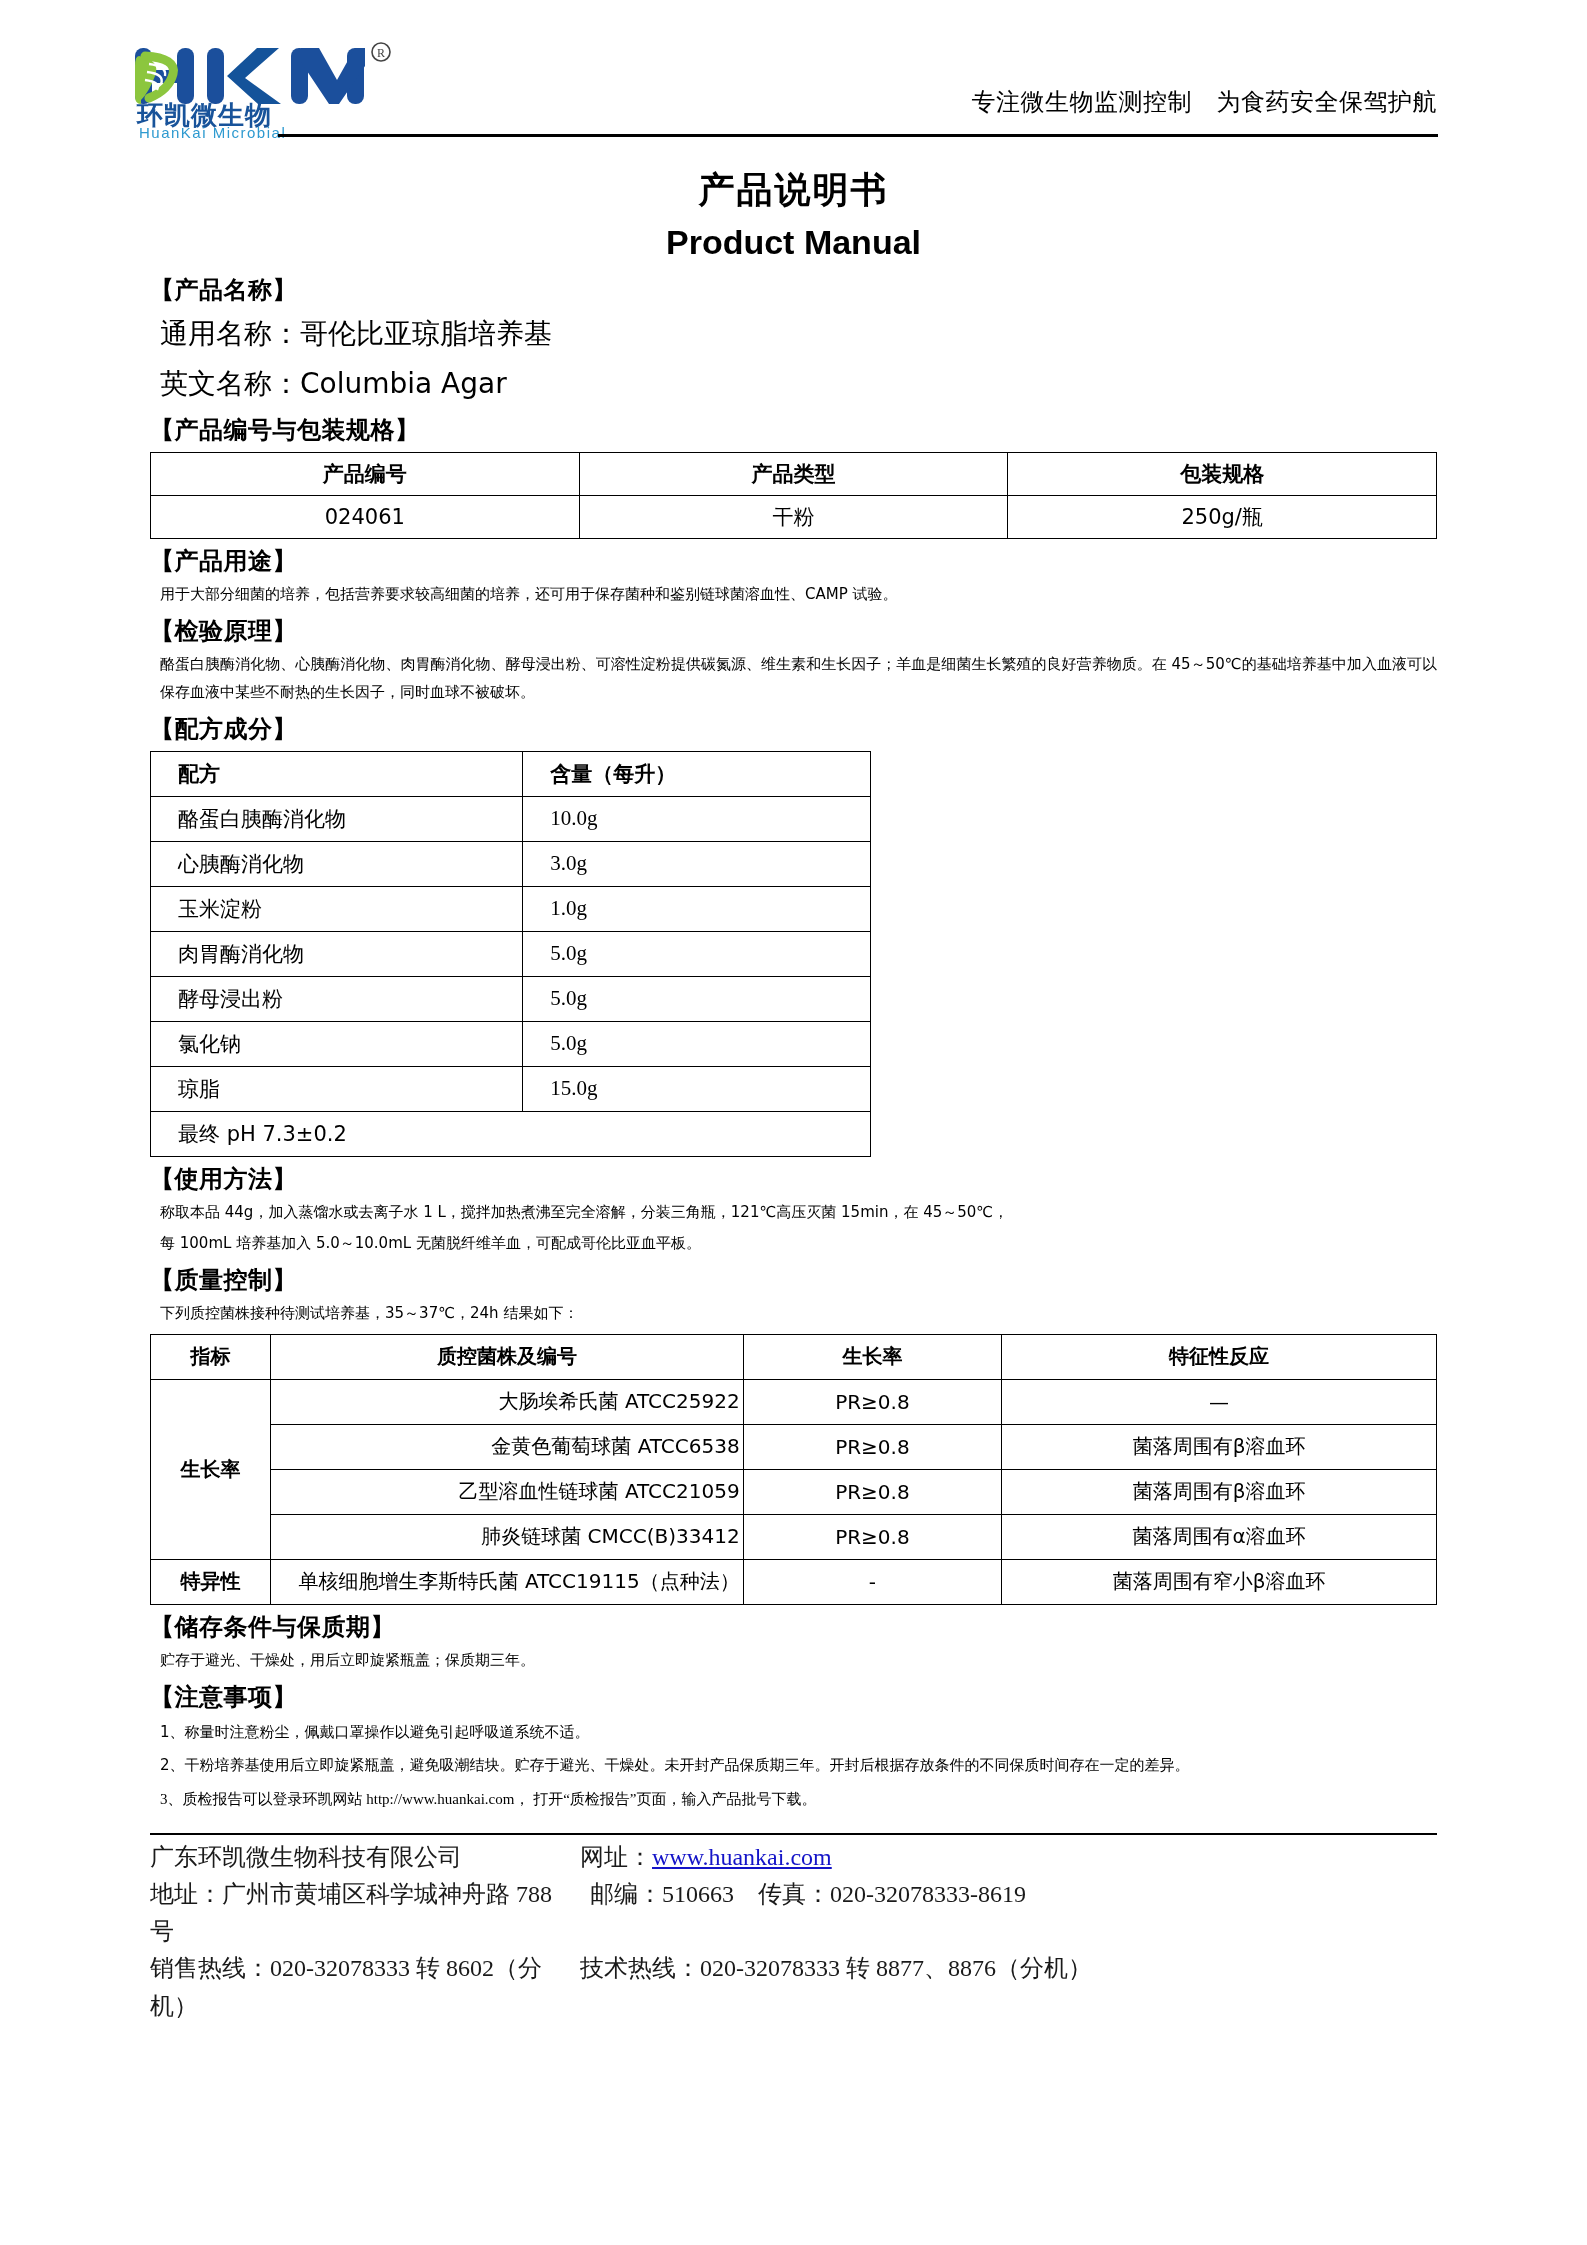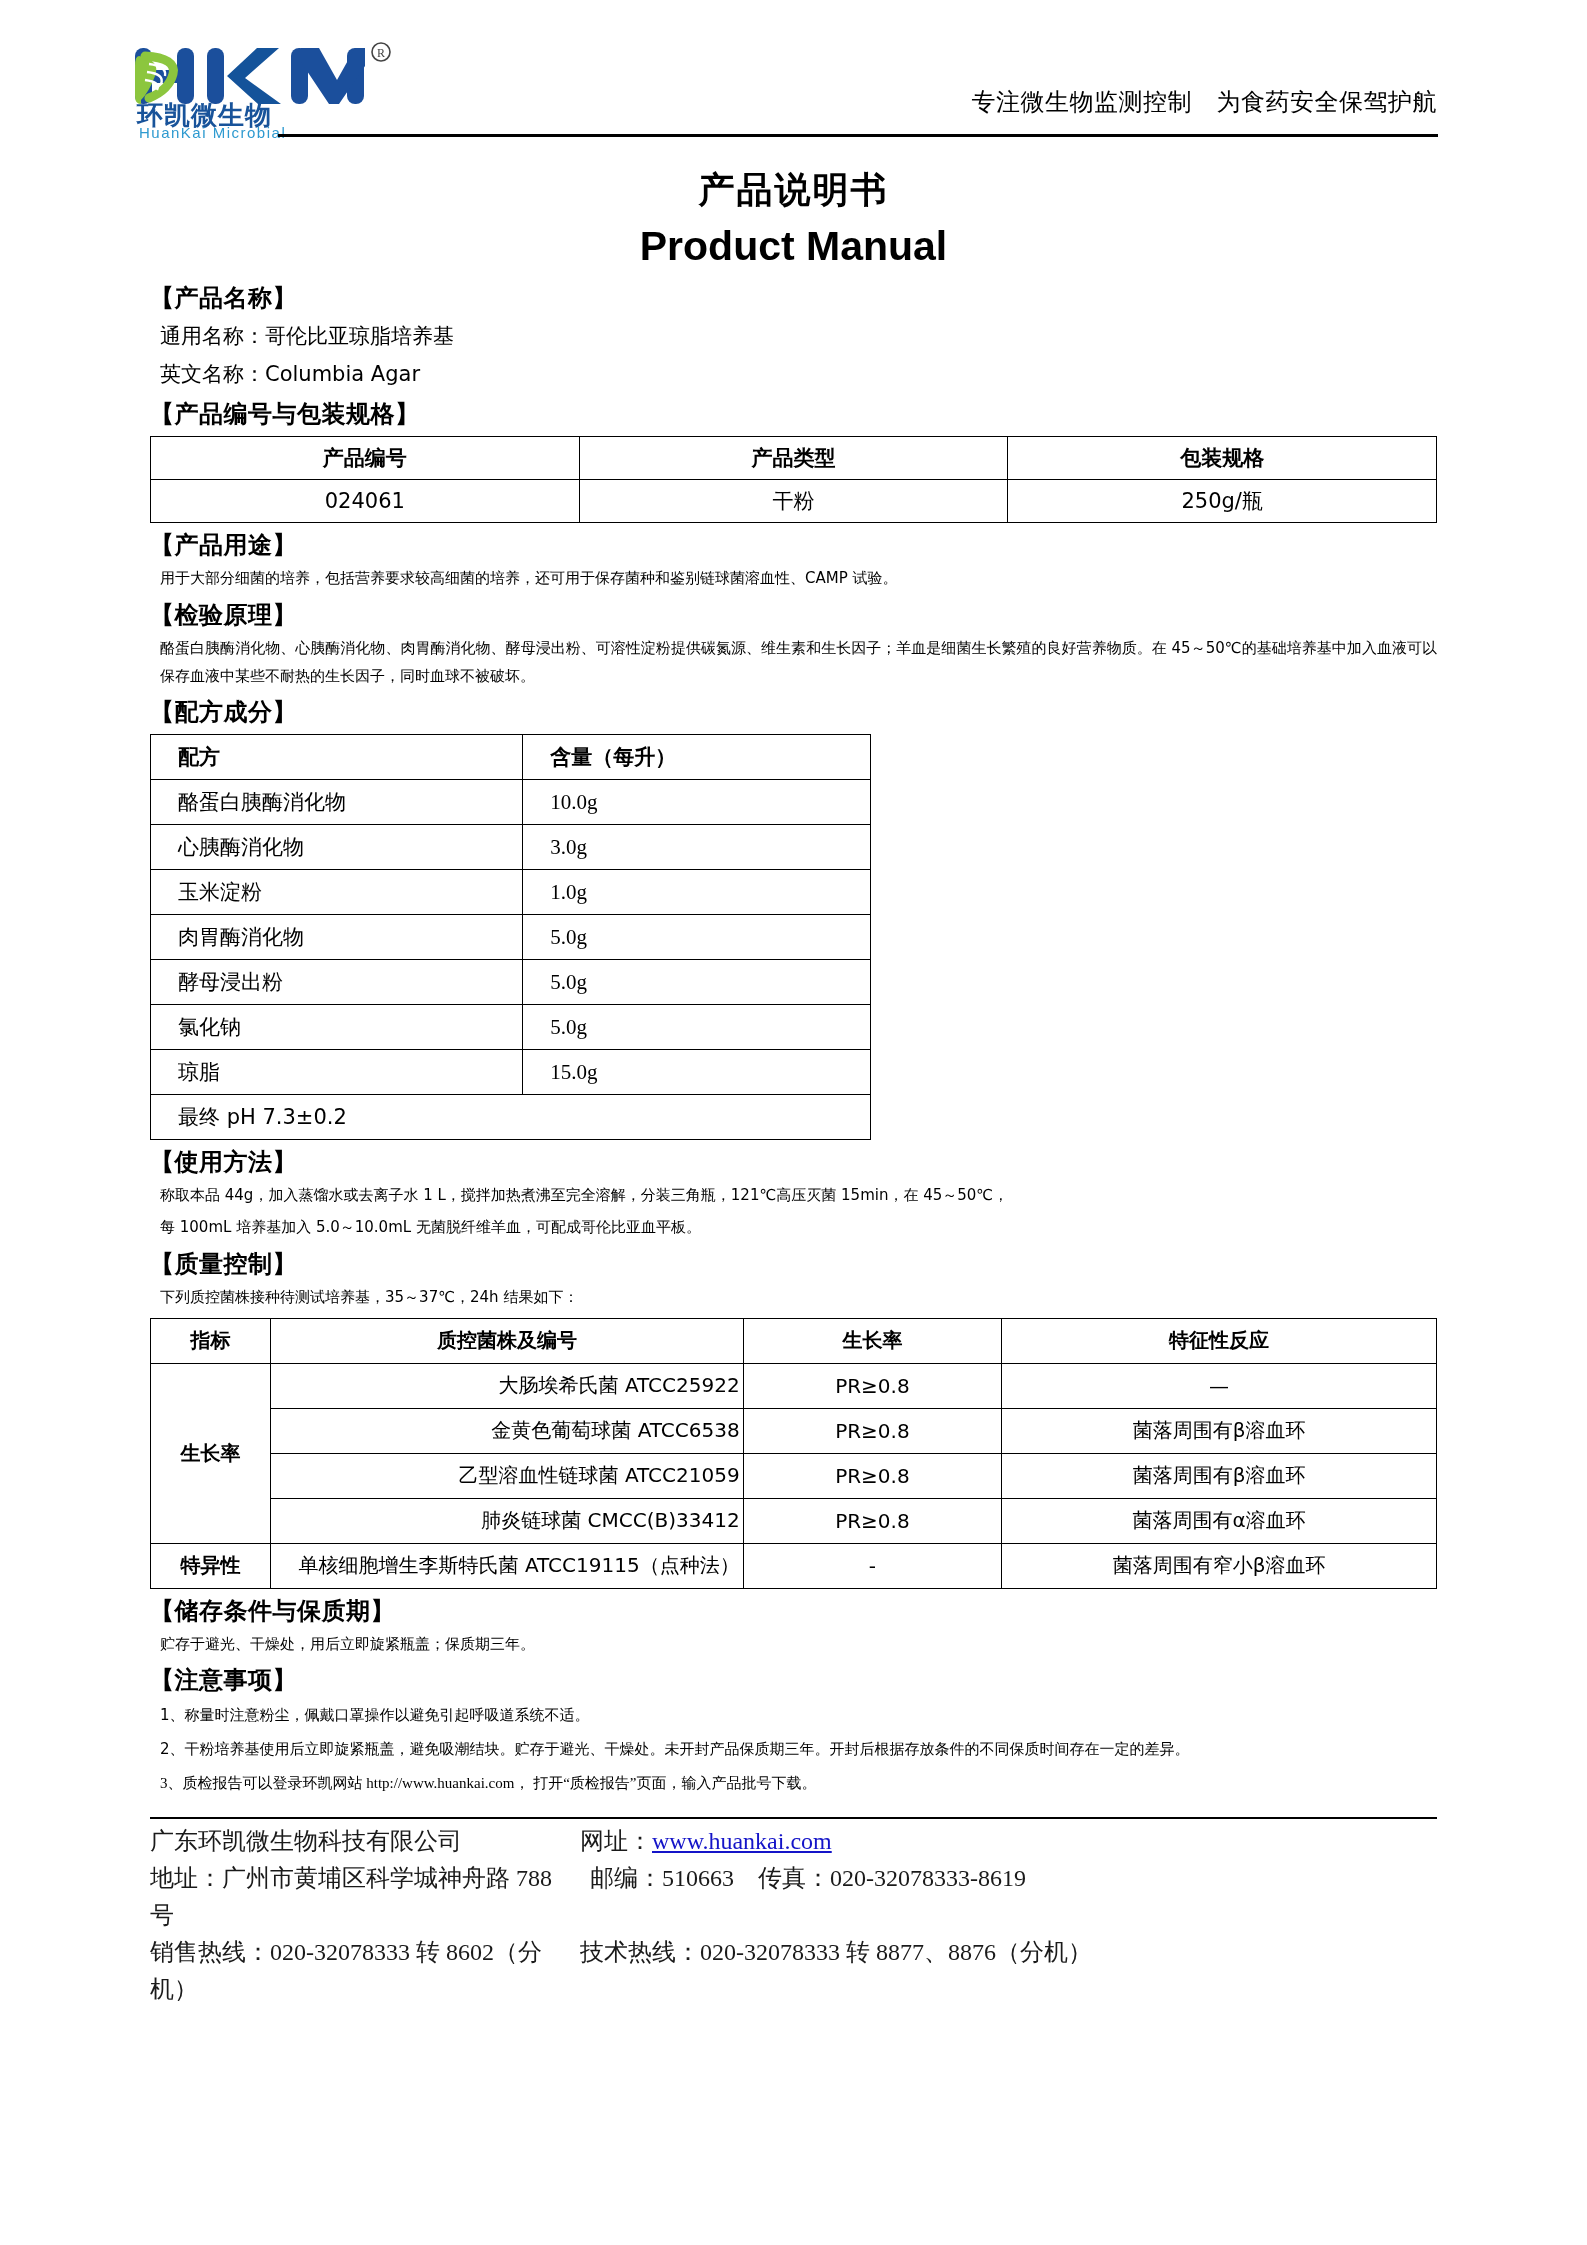--- a/index.html
+++ b/index.html
@@ -52,36 +52,36 @@
   .doc-title-cn {
     text-align:center;
     font-size:36px;
     font-weight:bold;
     margin:22px 0 0 0;
     letter-spacing:2px;
     font-family:"DejaVu Sans","Liberation Sans",sans-serif;
   }
   .doc-title-en {
     text-align:center;
-    font-size:41px;
+    font-size:34px;
     font-weight:bold;
     margin:8px 0 12px 0;
     font-family:"Liberation Sans",sans-serif;
   }
 
   
   .sec-head {
     font-size:24px;
     font-weight:bold;
     margin:6px 0 4px 0;
     font-family:"DejaVu Sans","Liberation Sans",sans-serif;
     letter-spacing:0.5px;
   }
   .body-line {
-    font-size:21px;
+    font-size:28px;
     line-height:1.72;
     margin:2px 0;
     font-family:"DejaVu Sans","Liberation Sans",sans-serif;
   }
   .body-para {
     font-size:15px;
     line-height:1.85;
     margin:2px 0 4px 0;
     font-family:"DejaVu Sans","Liberation Sans",sans-serif;
     text-align:justify;

